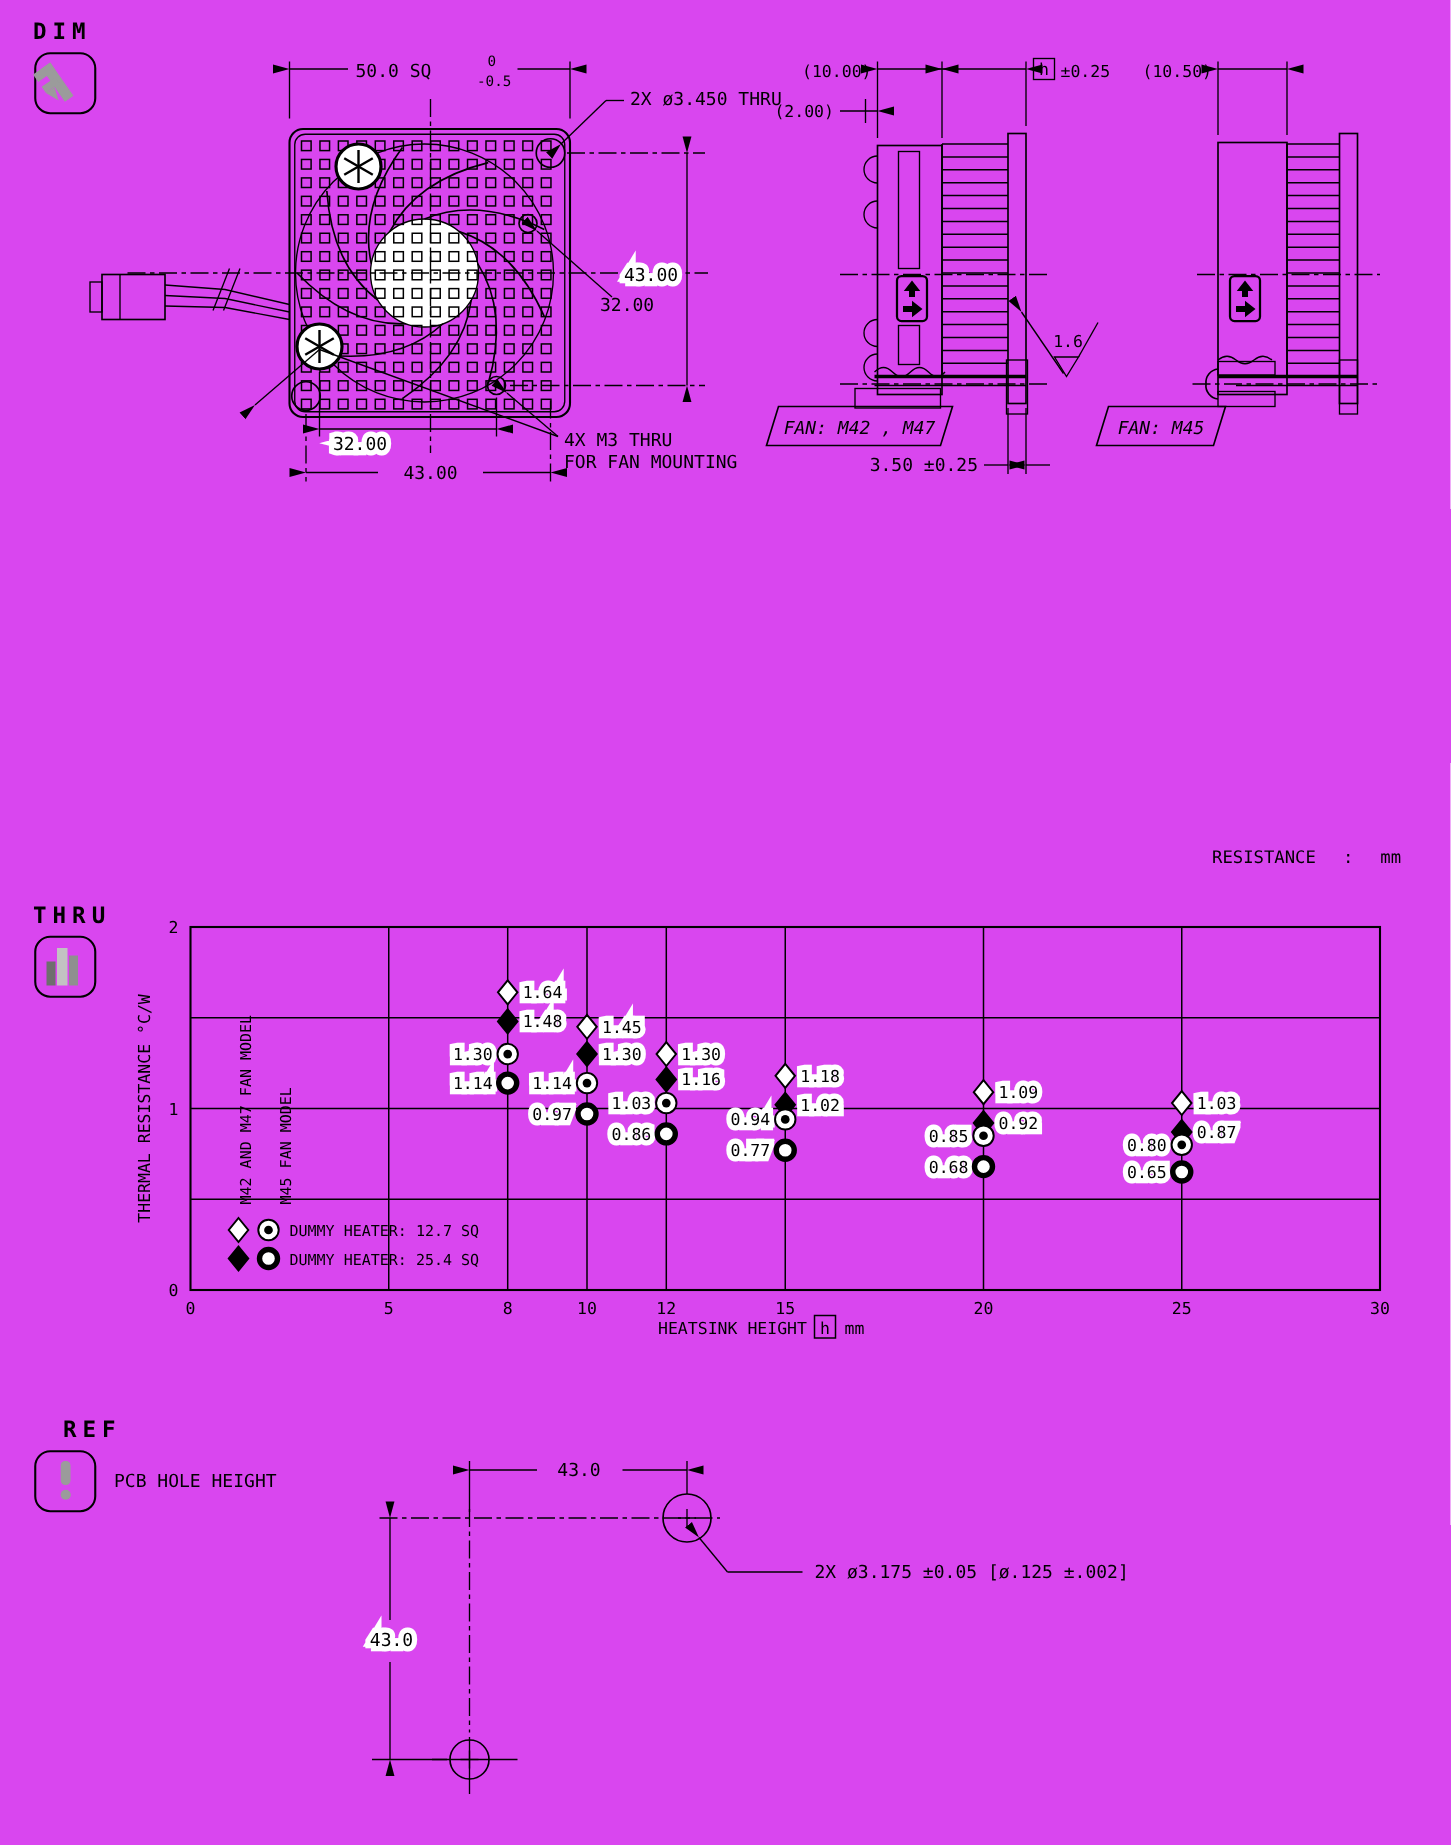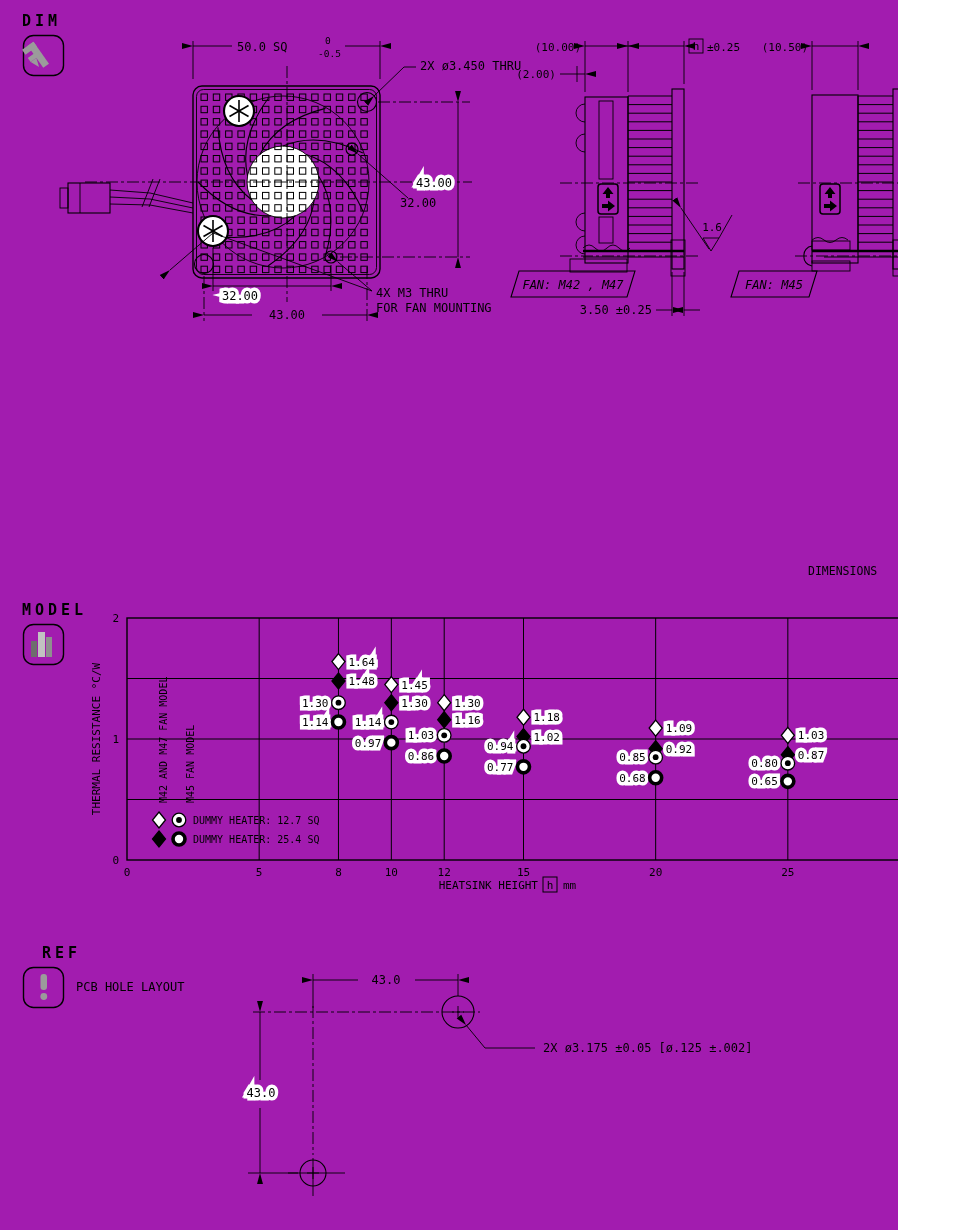--- a/index.html
+++ b/index.html
@@ -1,16 +1,16 @@
 <!DOCTYPE html>
 <html><head>
 <meta charset="utf-8">
 <style>
   html,body{margin:0;padding:0;background:#fff}
-  .page{position:relative;width:898px;height:1230px;background:#a21caf;color:#000;
+  .page{position:relative;width:967px;height:1230px;background:#d946ef;color:#000;
         font-family:"DejaVu Sans Mono",monospace;overflow:hidden}
   svg.layer{position:absolute;left:0}
   .sec-label{position:absolute;font:600 15px "DejaVu Sans Mono",monospace;letter-spacing:4px;color:#000}
   .caption{position:absolute;font:12px "DejaVu Sans Mono",monospace;color:#000}
   .units-note{position:absolute;font:11.5px "DejaVu Sans Mono",monospace;color:#000;display:flex}
   .units-note span{display:inline-block}
   .units-note .colon{margin:0 18px}
   
   text{fill:#000}
   .ft12{font:12px "DejaVu Sans Mono",monospace}
@@ -35,38 +35,38 @@
   <svg class="layer" style="left:22px;top:34px" width="44" height="44">
     <rect x="1.5" y="1.5" width="40" height="40" rx="10" class="ln"></rect>
     <g class="gray" transform="rotate(-35 21 23)">
       <rect x="15" y="5" width="7" height="27"></rect>
       <rect x="8" y="5" width="14" height="6"></rect>
       <rect x="8" y="15" width="11" height="5"></rect>
       <polygon points="8,20 12,29 15,20"></polygon>
     </g>
   </svg>
 
-  <div class="sec-label" style="left:22px;top:601px">MODEL</div>
+  <div class="sec-label" style="left:22px;top:601px">THRU</div>
   <svg class="layer" style="left:22px;top:623px" width="44" height="44">
     <rect x="1.5" y="1.5" width="40" height="40" rx="10" class="ln"></rect>
     <rect x="9" y="18" width="6" height="16" fill="#6e6e6e"></rect>
     <rect x="16" y="9" width="7" height="25" fill="#c2c2c2"></rect>
     <rect x="24" y="14" width="6" height="20" fill="#8f8f8f"></rect>
   </svg>
 
   <div class="sec-label" style="left:42px;top:944px">REF</div>
   <svg class="layer" style="left:22px;top:966px" width="44" height="44">
     <rect x="1.5" y="1.5" width="40" height="40" rx="10" class="ln"></rect>
     <rect x="18.5" y="8" width="6.5" height="16" rx="3" class="gray"></rect>
     <circle cx="21.8" cy="30.5" r="3.4" class="gray"></circle>
   </svg>
-  <div class="caption" style="left:76px;top:980px">PCB HOLE LAYOUT</div>
+  <div class="caption" style="left:76px;top:980px">PCB HOLE HEIGHT</div>
 
   <div class="units-note" style="left:808px;top:564px">
-    <span>DIMENSIONS</span>
+    <span>RESISTANCE</span>
     <span class="colon">:</span>
     <span>mm</span>
   </div>
 
   <svg id="dim-svg" class="layer" style="top:0" width="967" height="400">
     <defs>
       <marker id="arD" viewBox="0 0 12 8" refX="0.5" refY="4" markerWidth="13" markerHeight="8.5" orient="auto-start-reverse">
         <path d="M0.5,4 L12,7.1 L12,0.9 Z" fill="#000"></path>
       </marker>
       <pattern id="hp" width="5" height="5" patternUnits="userSpaceOnUse" patternTransform="rotate(45)">

